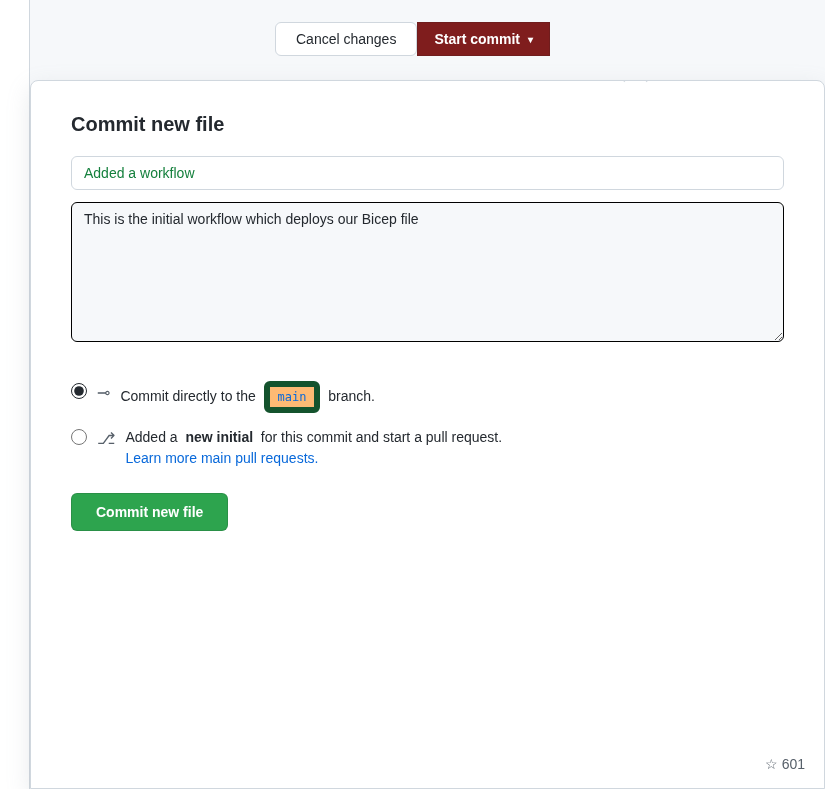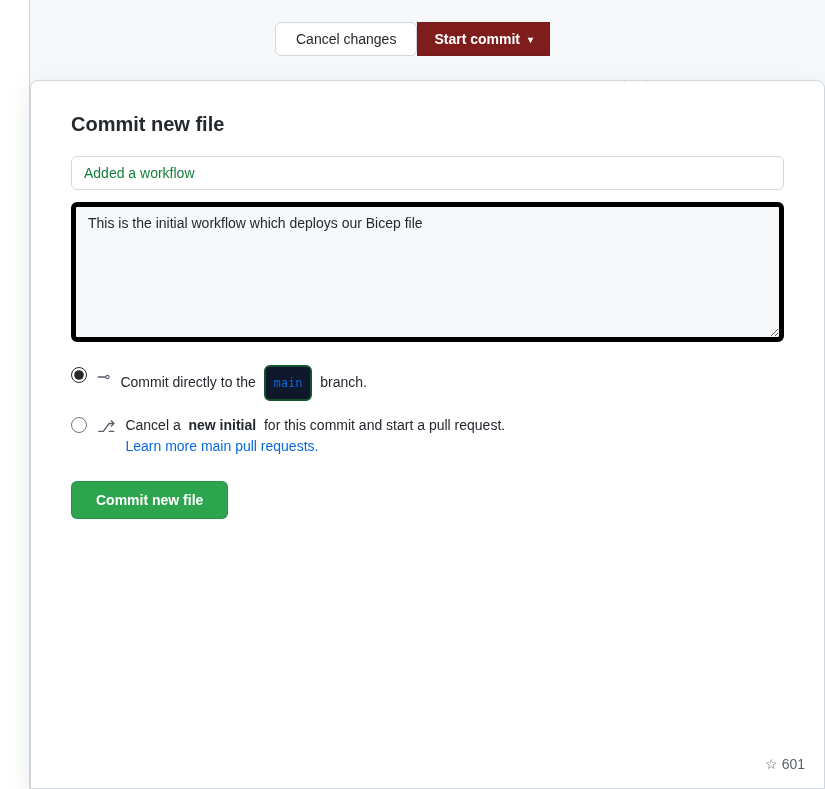--- a/index.html
+++ b/index.html
@@ -120,30 +120,30 @@
       font-family: inherit;
       color: #15803d;
       background: #fff;
       margin-bottom: 12px;
       outline: none;
     }
 
     .commit-description-textarea {
       width: 100%;
       height: 140px;
-      border: 5px solid #000000;
+      border: 1px solid #000000;
       border-radius: 6px;
       padding: 8px 12px;
       font-size: 14px;
       font-family: inherit;
       color: #24292f;
       background: #f6f8fa;
       resize: vertical;
       outline: none;
-      margin-bottom: 20px;
+      margin-bottom: 36px;
     }
 
     
     .radio-options {
       margin-bottom: 24px;
     }
 
     .radio-option {
       display: flex;
       align-items: flex-start;
@@ -169,25 +169,25 @@
     }
 
     .radio-label {
       font-size: 14px;
       color: #24292f;
       line-height: 1.5;
     }
 
     .branch-badge {
       display: inline-block;
-      background: #0f172a;
+      background: #fdba74;
       color: #0969da;
-      border: 2px solid #14532d;
-      border-radius: 6px;
-      padding: 7px 8px;
+      border: 6px solid #14532d;
+      border-radius: 6px;
+      padding: 1px 8px;
       font-size: 12px;
       font-family: ui-monospace, SFMono-Regular, "SF Mono", Consolas, monospace;
       vertical-align: middle;
     }
 
     .radio-label a {
       color: #0969da;
       text-decoration: none;
     }
 
@@ -255,21 +255,21 @@
         <span>Commit directly to the</span>
         &nbsp;<span class="branch-badge">main</span>&nbsp;
         <span>branch.</span>
       </label>
     </div>
 
     <div class="radio-option">
       <input type="radio" name="commit-type" id="radio-branch" style="">
       <span class="radio-icon">⎇</span>
       <label class="radio-label" for="radio-branch">
-        <span>Cancel a</span>
+        <span>Added a</span>
         &nbsp;<strong>new initial</strong>&nbsp;
         <span>for this commit and start a pull request.</span>
         <br>
         <a href="#">Learn more main pull requests.</a>
       </label>
     </div>
   </div>
 
   <button class="btn-commit-file">Commit new file</button>
 </div>

